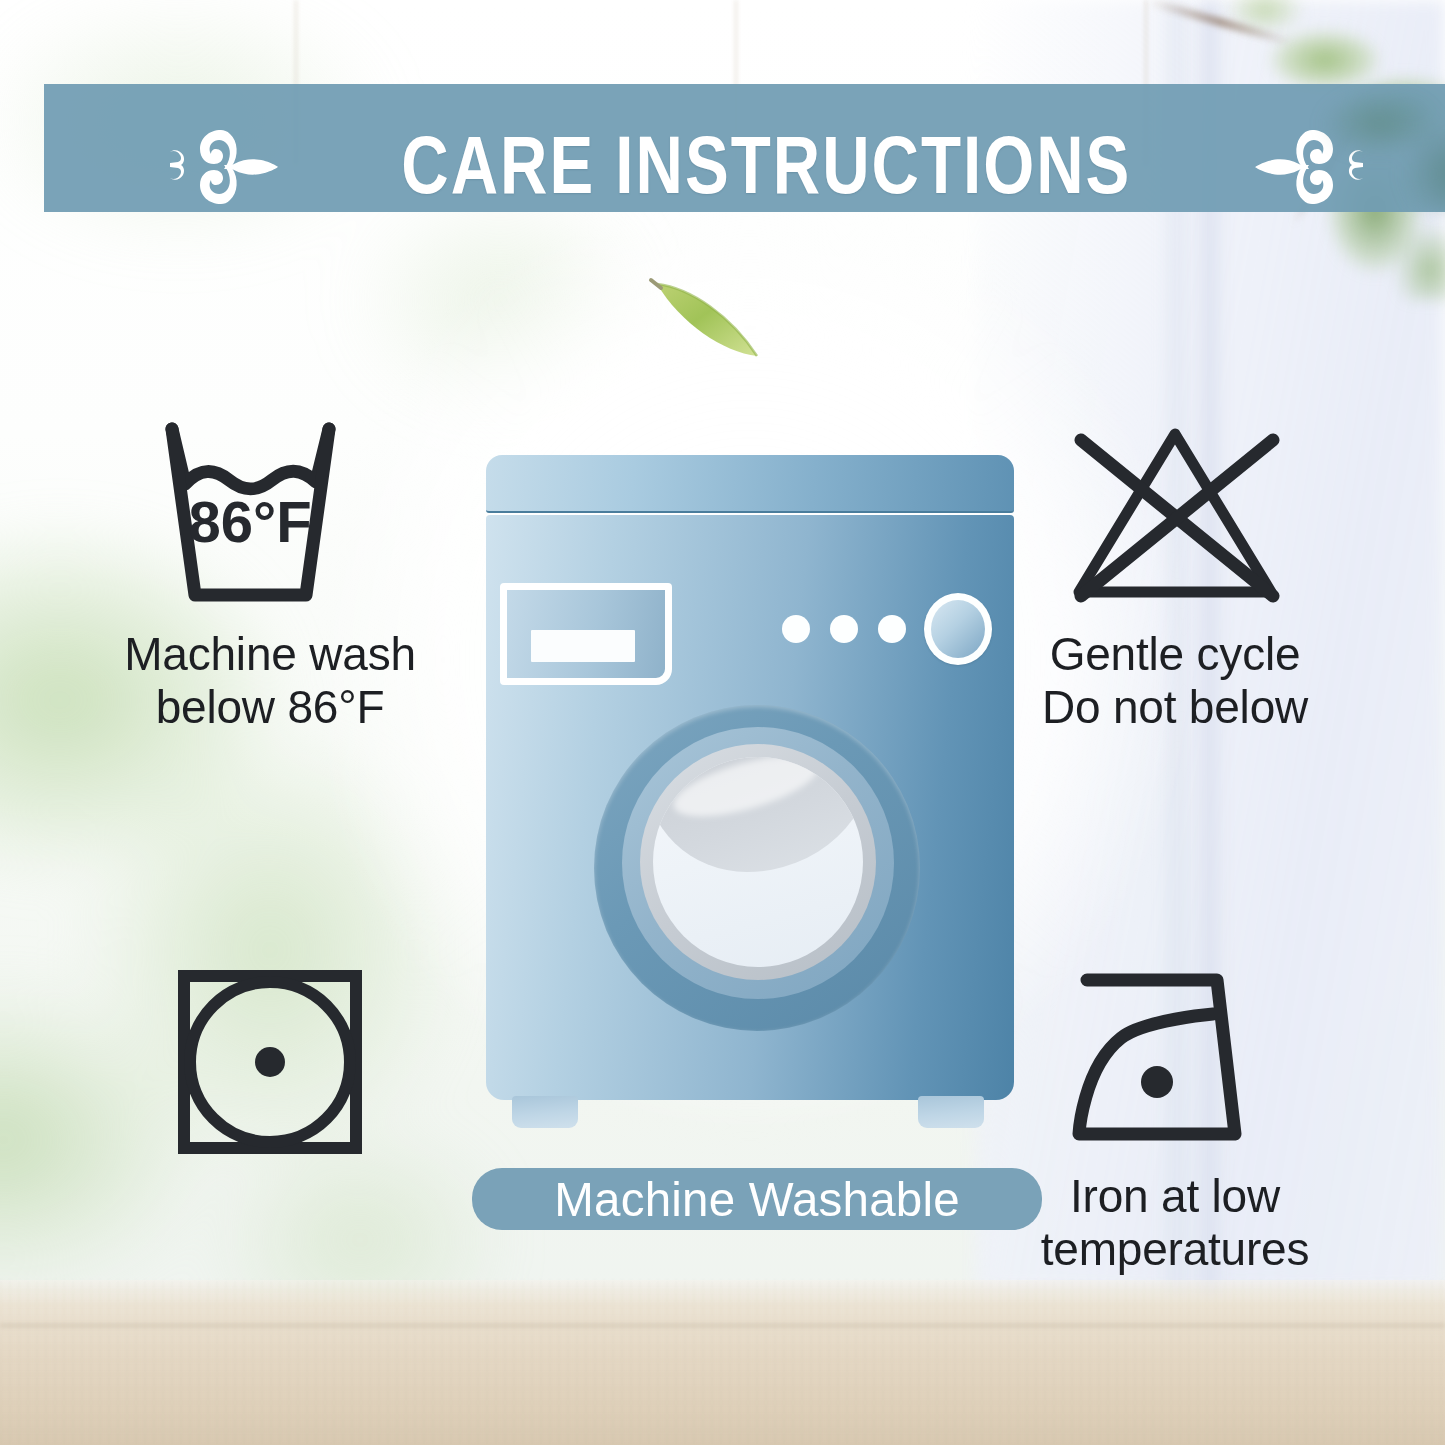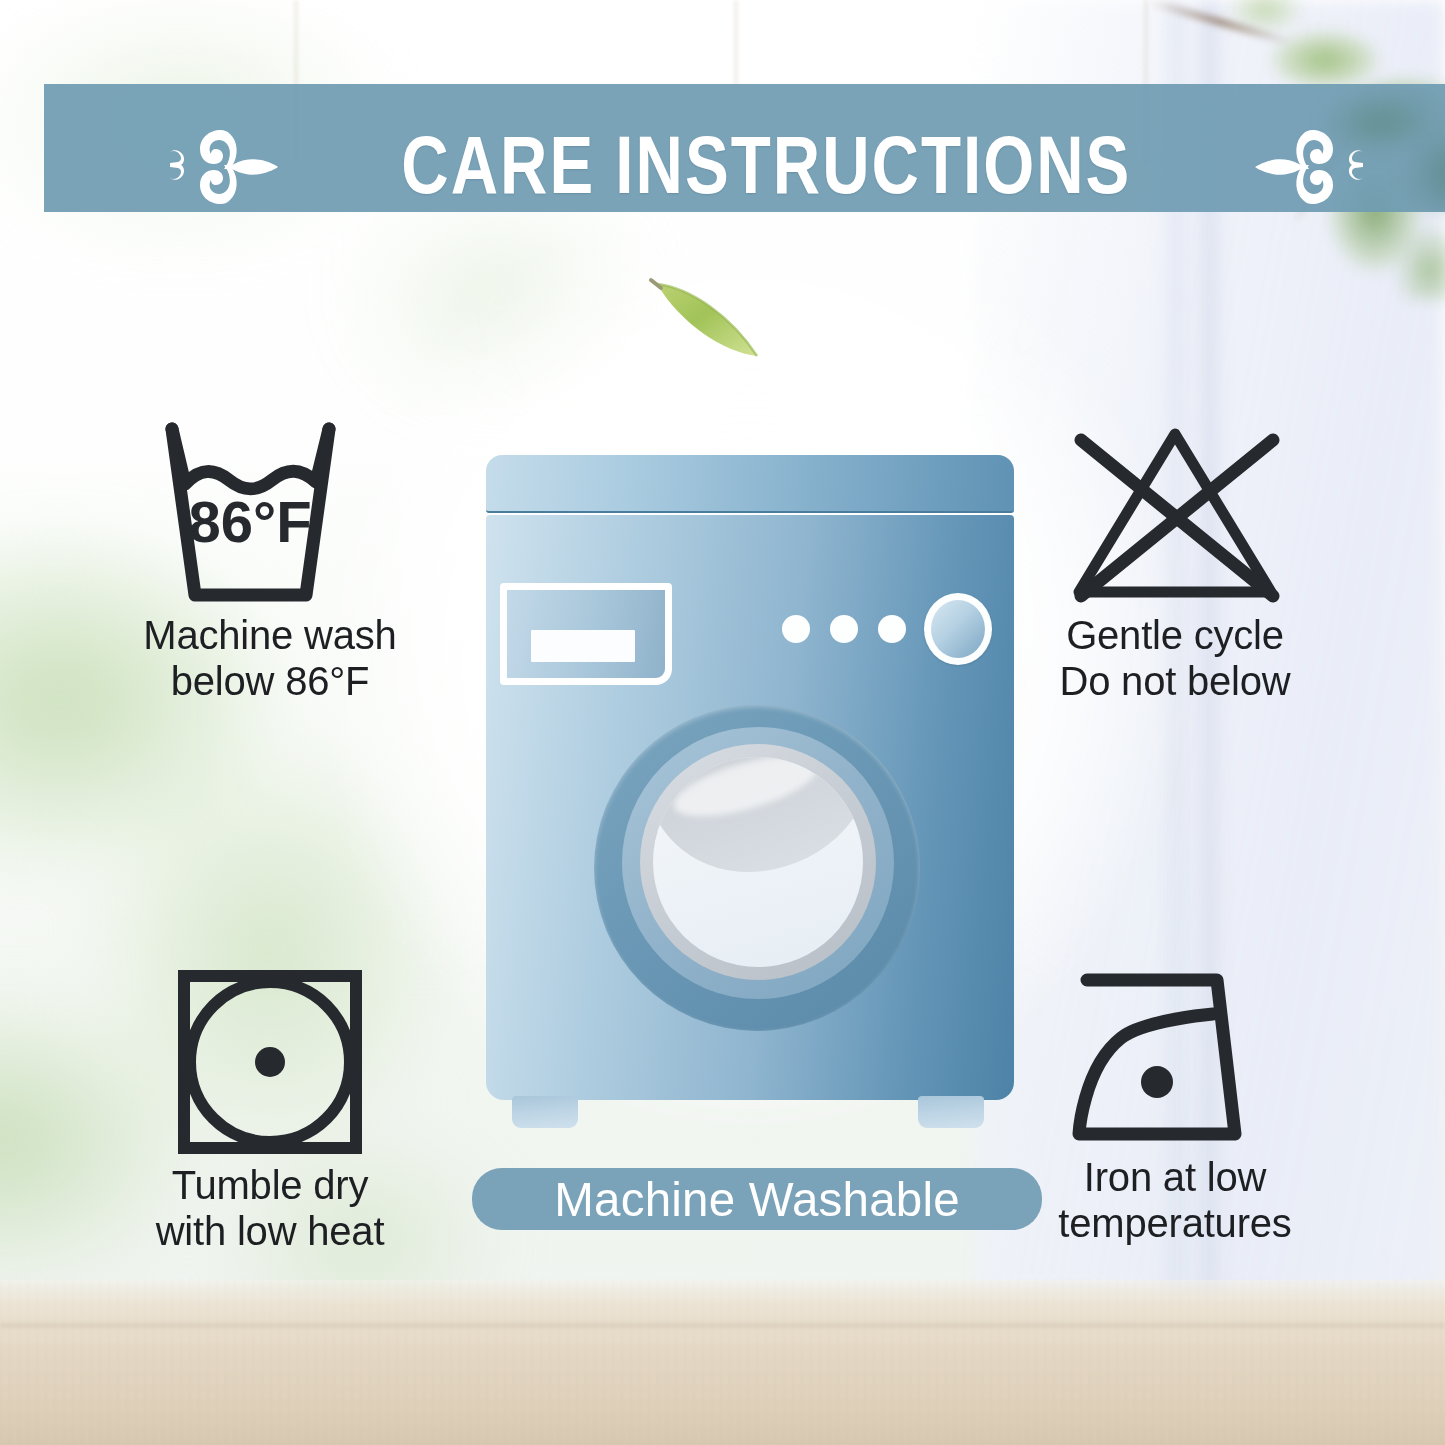--- a/index.html
+++ b/index.html
@@ -116,22 +116,22 @@
     font-family:"Liberation Sans", sans-serif;
   }
 
   
   #falling-leaf { position:absolute; left:645px; top:272px; z-index:5; }
 
   
   .care-cell { position:absolute; z-index:5; text-align:center; }
   .care-cell .sym { display:flex; justify-content:center; }
   .care-cell .cap {
-    color:#1d1f23; font-size:40px; line-height:1.16; font-weight:400;
-    letter-spacing:-.2px; white-space:pre-line;
+    color:#1d1f23; font-size:46px; line-height:1.16; font-weight:400;
+    letter-spacing:-.2px; margin-top:16px; white-space:pre-line;
   }
   #cell-wash   { left:40px;   top:420px;  width:460px; }
   #cell-bleach { left:945px;  top:420px;  width:460px; }
   #cell-dry    { left:40px;   top:962px;  width:460px; }
   #cell-iron   { left:945px;  top:962px;  width:460px; }
 
   
   #machine { position:absolute; left:480px; top:455px; width:540px; height:675px; z-index:4; }
 
   .wm-top {
@@ -304,22 +304,20 @@
 </div>
 
 <div class="care-cell" id="cell-dry">
   <div class="sym">
     <svg width="200" height="200" viewBox="0 0 200 200">
       <rect x="14" y="14" width="172" height="172" fill="none" stroke="#26292E" stroke-width="12"></rect>
       <circle cx="100" cy="100" r="80" fill="none" stroke="#26292E" stroke-width="12"></circle>
       <circle cx="100" cy="100" r="15" fill="#26292E"></circle>
     </svg>
   </div>
-  <div class="cap">Tumble dry
-with low heat</div>
 </div>
 
 <div class="care-cell" id="cell-iron">
   <div class="sym">
     <svg width="236" height="192" viewBox="0 0 236 192">
       <path d="M30 18 L160 18 L178 172 L22 172 C22 172 26 106 64 76 C86 58 156 52 156 52" fill="none" stroke="#26292E" stroke-width="13" stroke-linejoin="round" stroke-linecap="round"></path>
       <circle cx="100" cy="120" r="16" fill="#26292E"></circle>
     </svg>
   </div>
   <div class="cap">Iron at low

